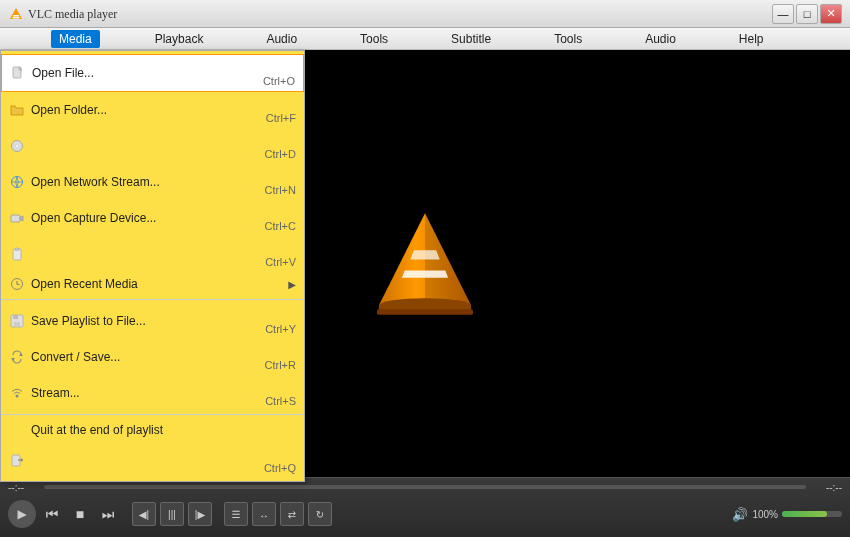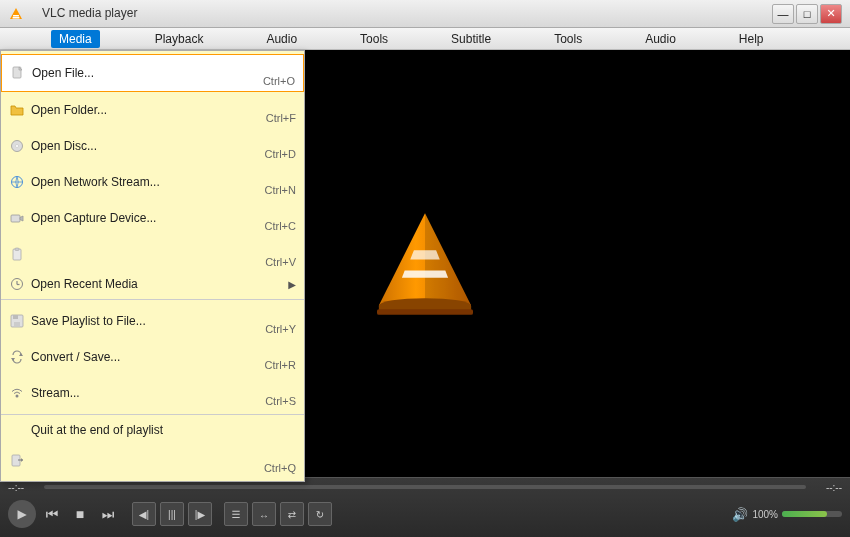--- a/index.html
+++ b/index.html
@@ -18,22 +18,23 @@
       background: linear-gradient(to bottom, #f0f0f0, #d8d8d8);
       height: 28px;
       display: flex;
       align-items: center;
       padding: 0 8px;
       border-bottom: 1px solid #aaa;
       justify-content: space-between;
     }
     #titlebar-left {
       display: flex;
-      align-items: flex-start;
-      gap: 18px;
+      align-items: flex-end;
+      gap: 4px;
+      font-family: Liberation Serif, serif;
     }
     #app-icon {
       width: 16px;
       height: 16px;
     }
     #titlebar-title {
       font-size: 12px;
       color: #333;
     }
     #titlebar-controls {
@@ -85,21 +86,21 @@
       height: calc(537px - 28px - 22px - 60px);
       background: #1a1a1a;
       position: relative;
     }
 
     
     #dropdown {
       position: absolute;
       left: 0;
       top: 0;
-      background: #fef9c3;
+      background: #fde047;
       border: 1px solid #aaa;
       box-shadow: 2px 2px 6px rgba(0,0,0,0.3);
       width: 305px;
       z-index: 100;
       padding: 3px 0;
     }
     .dropdown-item {
       display: flex;
       align-items: center;
       padding: 4px 8px;
@@ -304,21 +305,20 @@
       <span class="item-shortcut">Ctrl+F</span>
     </div>
 
     <div class="dropdown-item">
       <span class="item-icon">
         <svg width="14" height="14" viewBox="0 0 14 14">
             <circle cx="7" cy="7" r="5.5" fill="#ddd" stroke="#999" stroke-width="0.8"></circle>
             <circle cx="7" cy="7" r="1.5" fill="white" stroke="#bbb" stroke-width="0.5"></circle>
           </svg>
       </span>
-      <span class="item-label">Open Disc...</span>
       <span class="item-shortcut">Ctrl+D</span>
     </div>
 
     <div class="dropdown-item">
       <span class="item-icon">
         <svg width="14" height="14" viewBox="0 0 14 14">
             <circle cx="7" cy="7" r="5.5" fill="none" stroke="#4a90d9" stroke-width="1"></circle>
             <path d="M7 1.5 Q9.5 7 7 12.5" fill="none" stroke="#4a90d9" stroke-width="0.8"></path>
             <path d="M7 1.5 Q4.5 7 7 12.5" fill="none" stroke="#4a90d9" stroke-width="0.8"></path>
             <line x1="1.5" y1="7" x2="12.5" y2="7" stroke="#4a90d9" stroke-width="0.8"></line>

